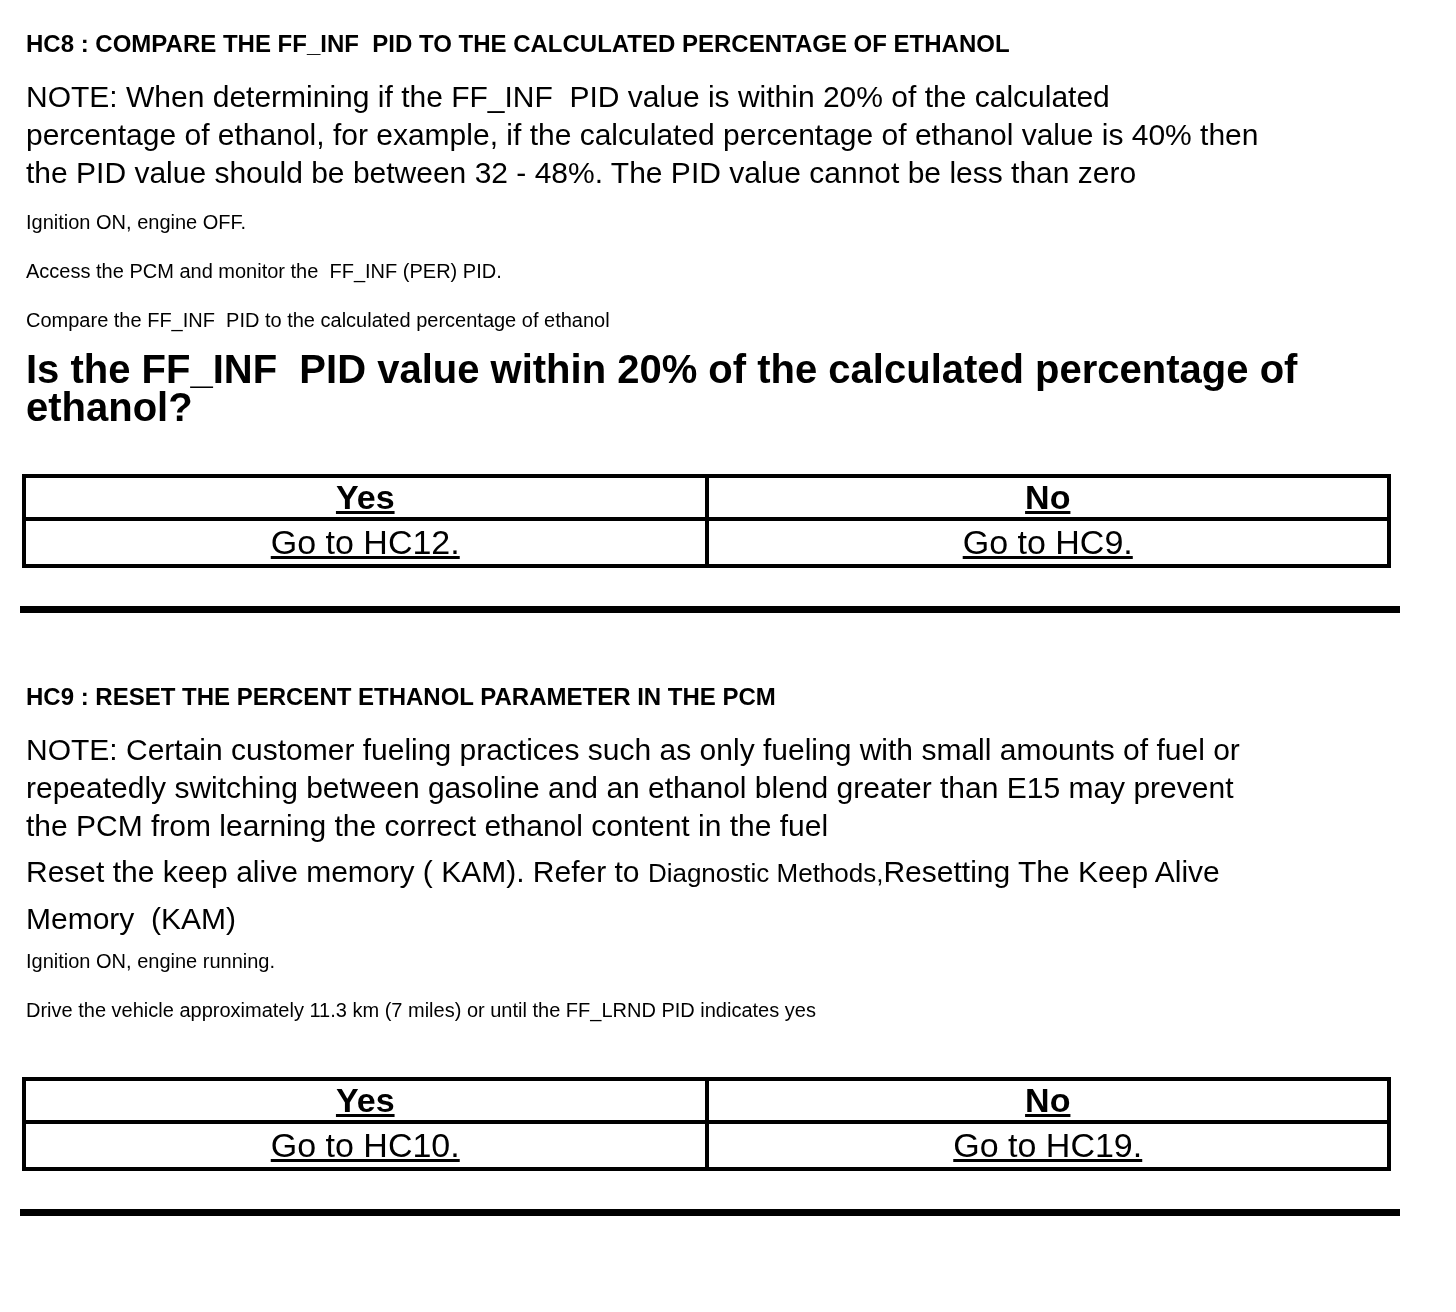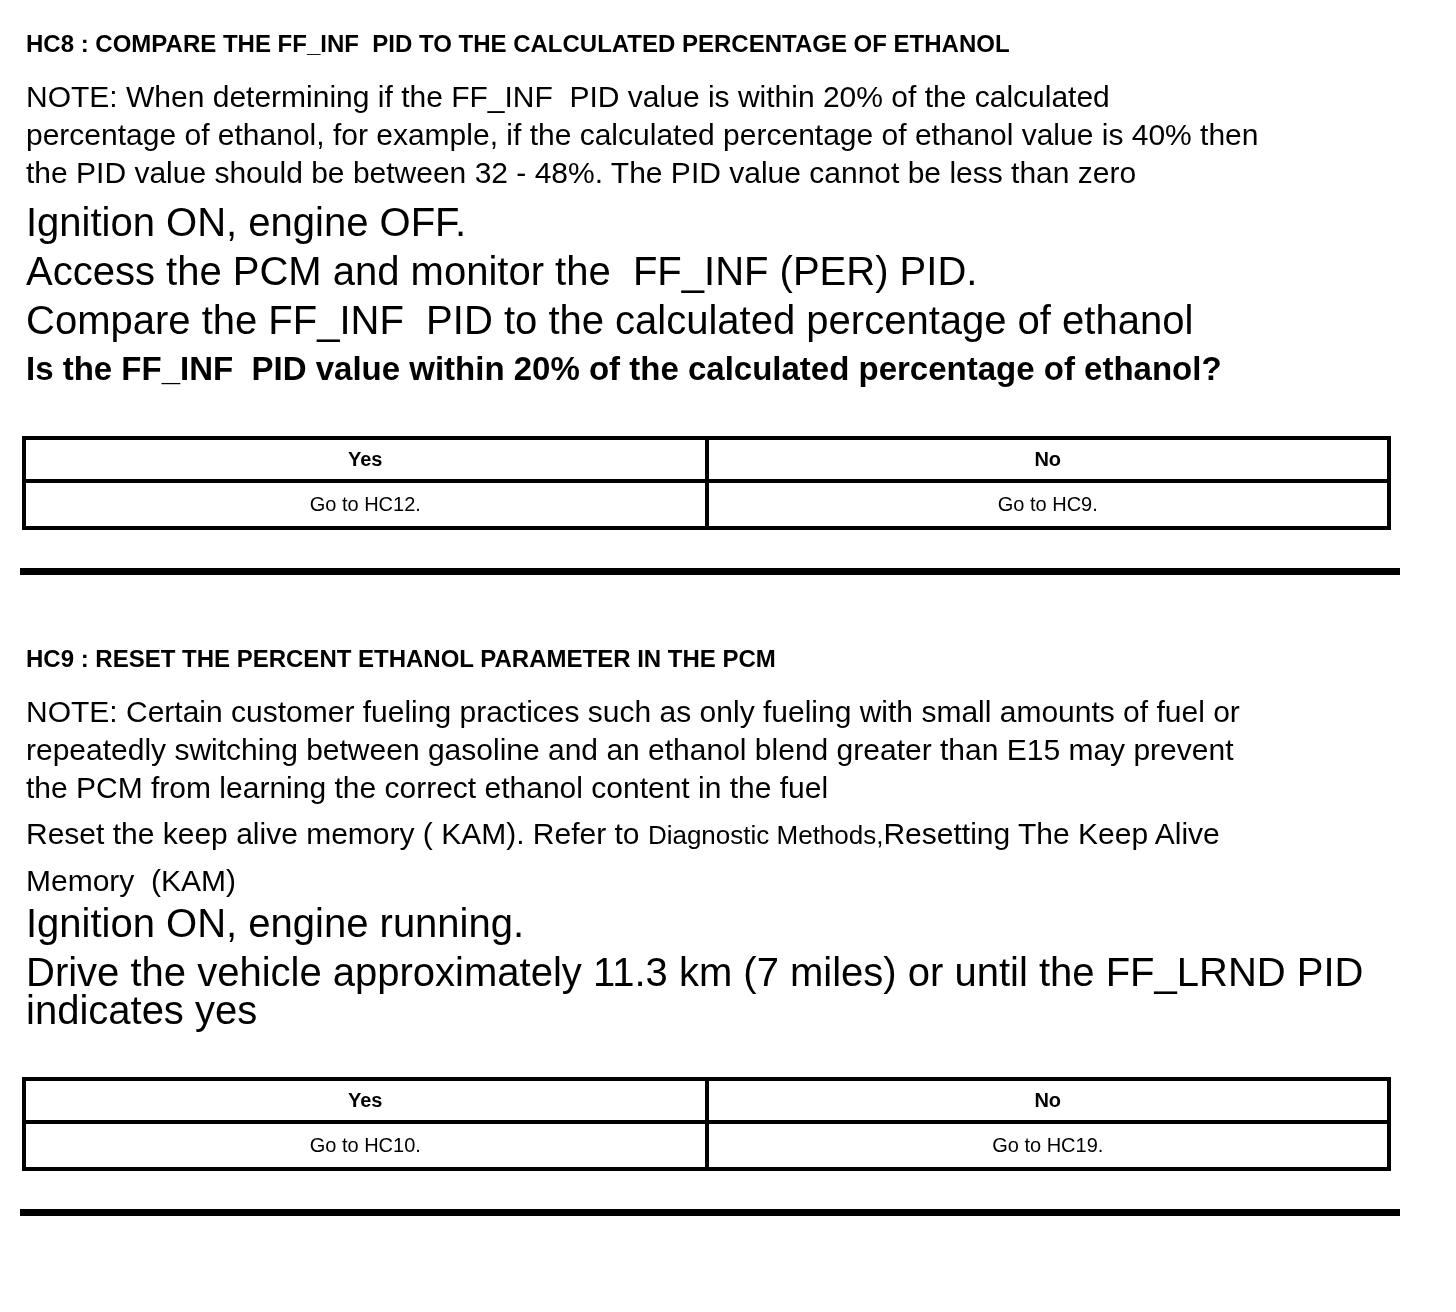--- a/index.html
+++ b/index.html
@@ -27,27 +27,27 @@
     line-height: 28px;
     font-weight: 700;
     margin: 0 0 0 4px;
   }
   .note {
     font-size: 30px;
     line-height: 38px;
     margin: 20px 0 0 4px;
   }
   .step {
-    font-size: 40px;
+    font-size: 20px;
     line-height: 38px;
     margin: 11px 0 0 4px;
   }
   .step.first-after-reset { margin-top: 0; }
   .question {
-    font-size: 33px;
+    font-size: 40px;
     line-height: 38px;
     font-weight: 700;
     margin: 11px 0 0 4px;
   }
   .reset-step {
     font-size: 30px;
     line-height: 46px;
     margin: 4px 0 0 4px;
   }
   .reset-step .reference { font-size: 26px; }
@@ -57,23 +57,24 @@
     table-layout: fixed;
     width: 1369px;
     margin-top: 48px;
     margin-left: 0;
   }
   .decision-table th,
   .decision-table td {
     border: 4px solid #000000;
     text-align: center;
     vertical-align: middle;
-    font-size: 20px;
+    font-size: 34px;
     padding: 0;
     overflow: hidden;
+    text-decoration: underline;
   }
   .decision-table th {
     font-weight: 700;
     height: 39px;
   }
   .decision-table td {
     font-weight: 400;
     height: 43px;
   }
 

